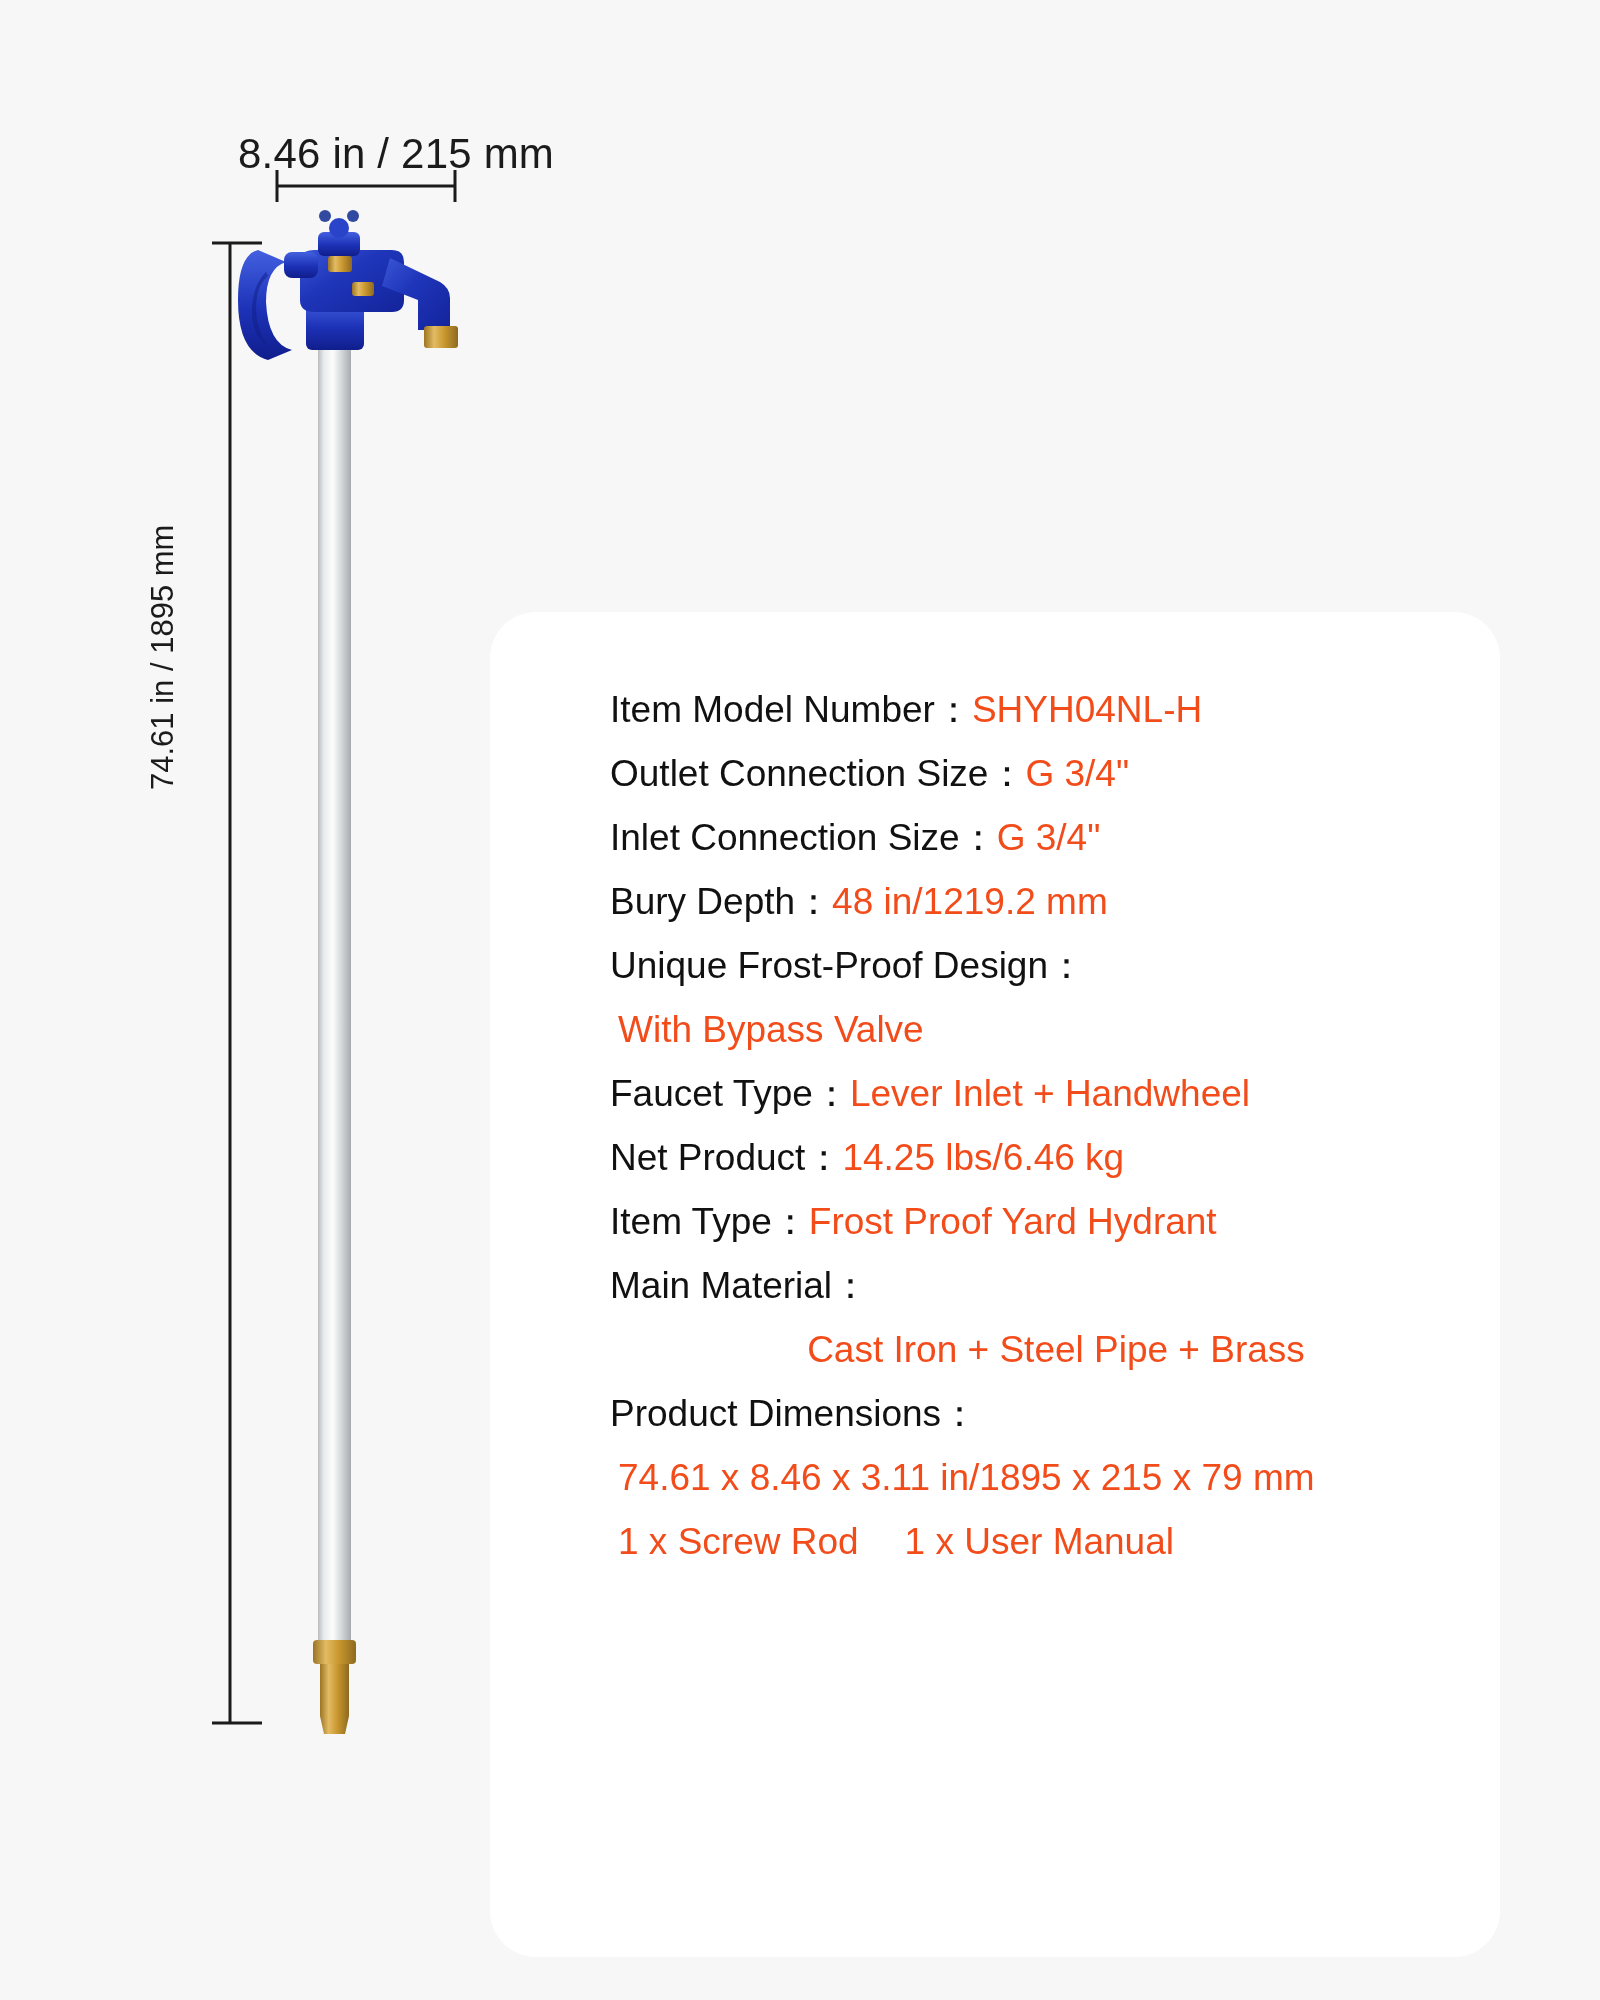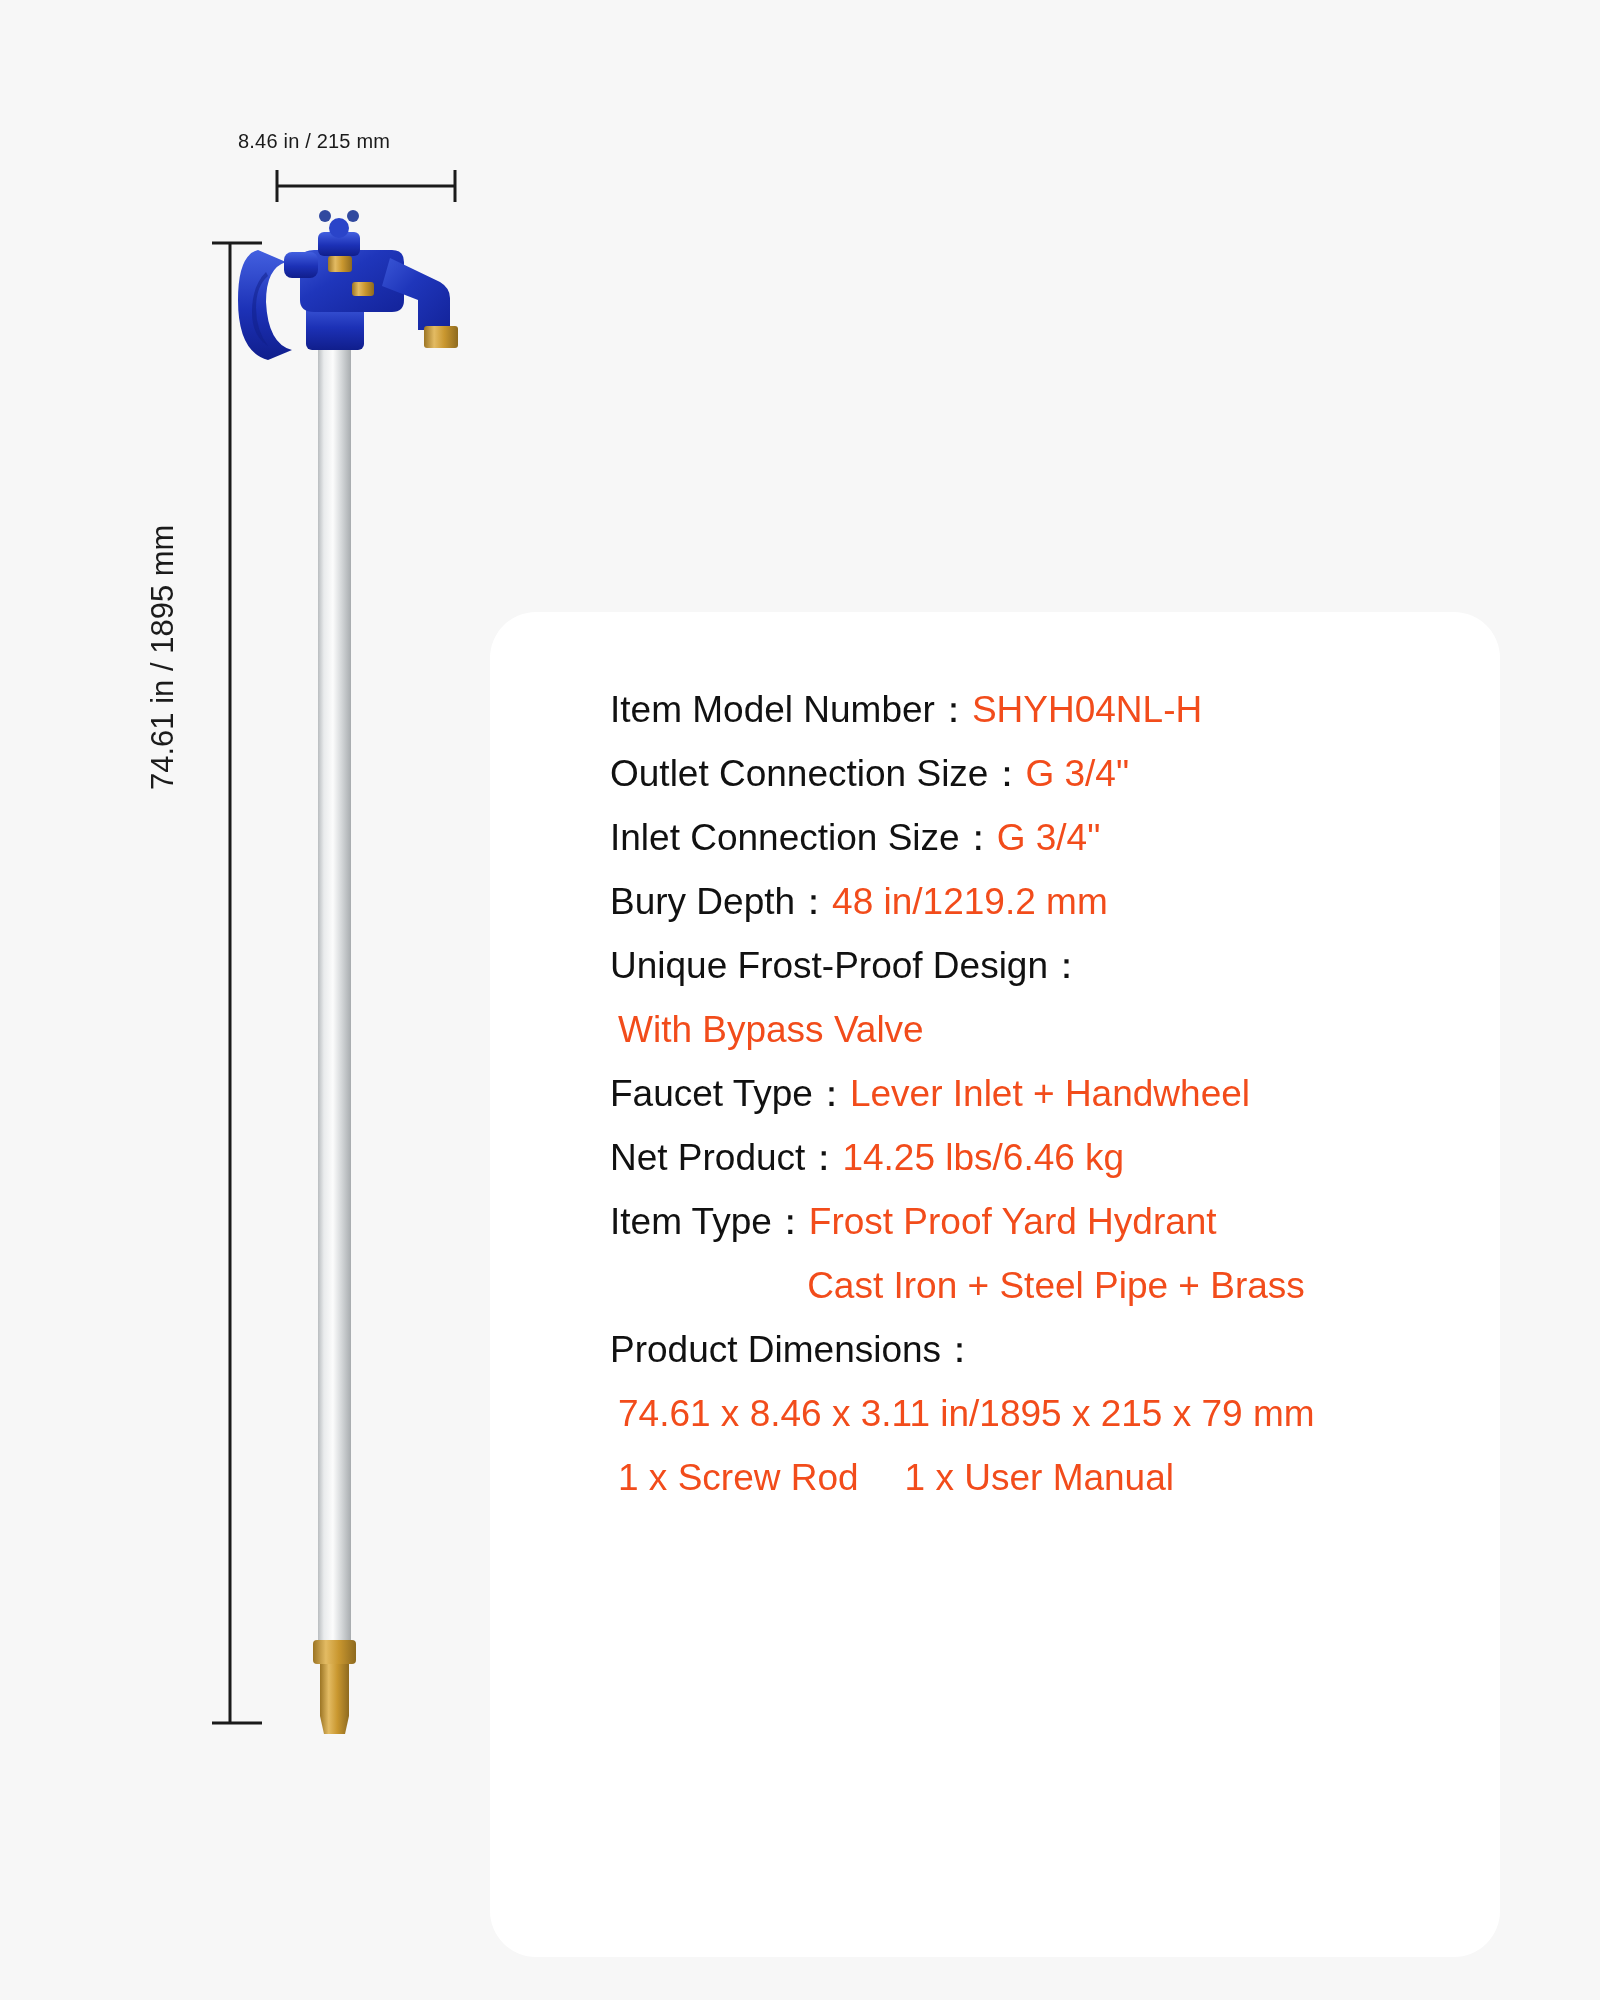--- a/index.html
+++ b/index.html
@@ -13,21 +13,21 @@
     font-family: "Liberation Sans", sans-serif;
     overflow: hidden;
     position: relative;
   }
 
   
   .dim-top {
     position: absolute;
     left: 238px;
     top: 130px;
-    font-size: 20px;
+    font-size: 42px;
     color: #1b1b1b;
     letter-spacing: 0.2px;
     white-space: nowrap;
     text-align: right;
   }
   .dim-side {
     position: absolute;
     left: 145px;
     top: 790px;
     font-size: 31px;
@@ -189,20 +189,23 @@
     </li>
     <li class="spec-row">
       <span class="spec-label">Faucet Type：</span><span class="spec-value">Lever Inlet + Handwheel</span>
     </li>
     <li class="spec-row">
       <span class="spec-label">Net Product：</span><span class="spec-value">14.25 lbs/6.46 kg</span>
     </li>
     <li class="spec-row">
       <span class="spec-label">Item Type：</span><span class="spec-value">Frost Proof Yard Hydrant</span>
     </li>
+    <li class="spec-row">
+      <span class="spec-label">Main Material：</span><span class="spec-value"></span>
+    </li>
     <li class="spec-row indent-2">
       <span class="spec-label"></span><span class="spec-value"> Cast Iron + Steel Pipe + Brass</span>
     </li>
     <li class="spec-row">
       <span class="spec-label">Product Dimensions：</span><span class="spec-value"></span>
     </li>
     <li class="spec-row indent-1">
       <span class="spec-label"></span><span class="spec-value">74.61 x 8.46 x 3.11 in/1895 x 215 x 79 mm</span>
     </li>
     <li class="spec-row indent-1">

